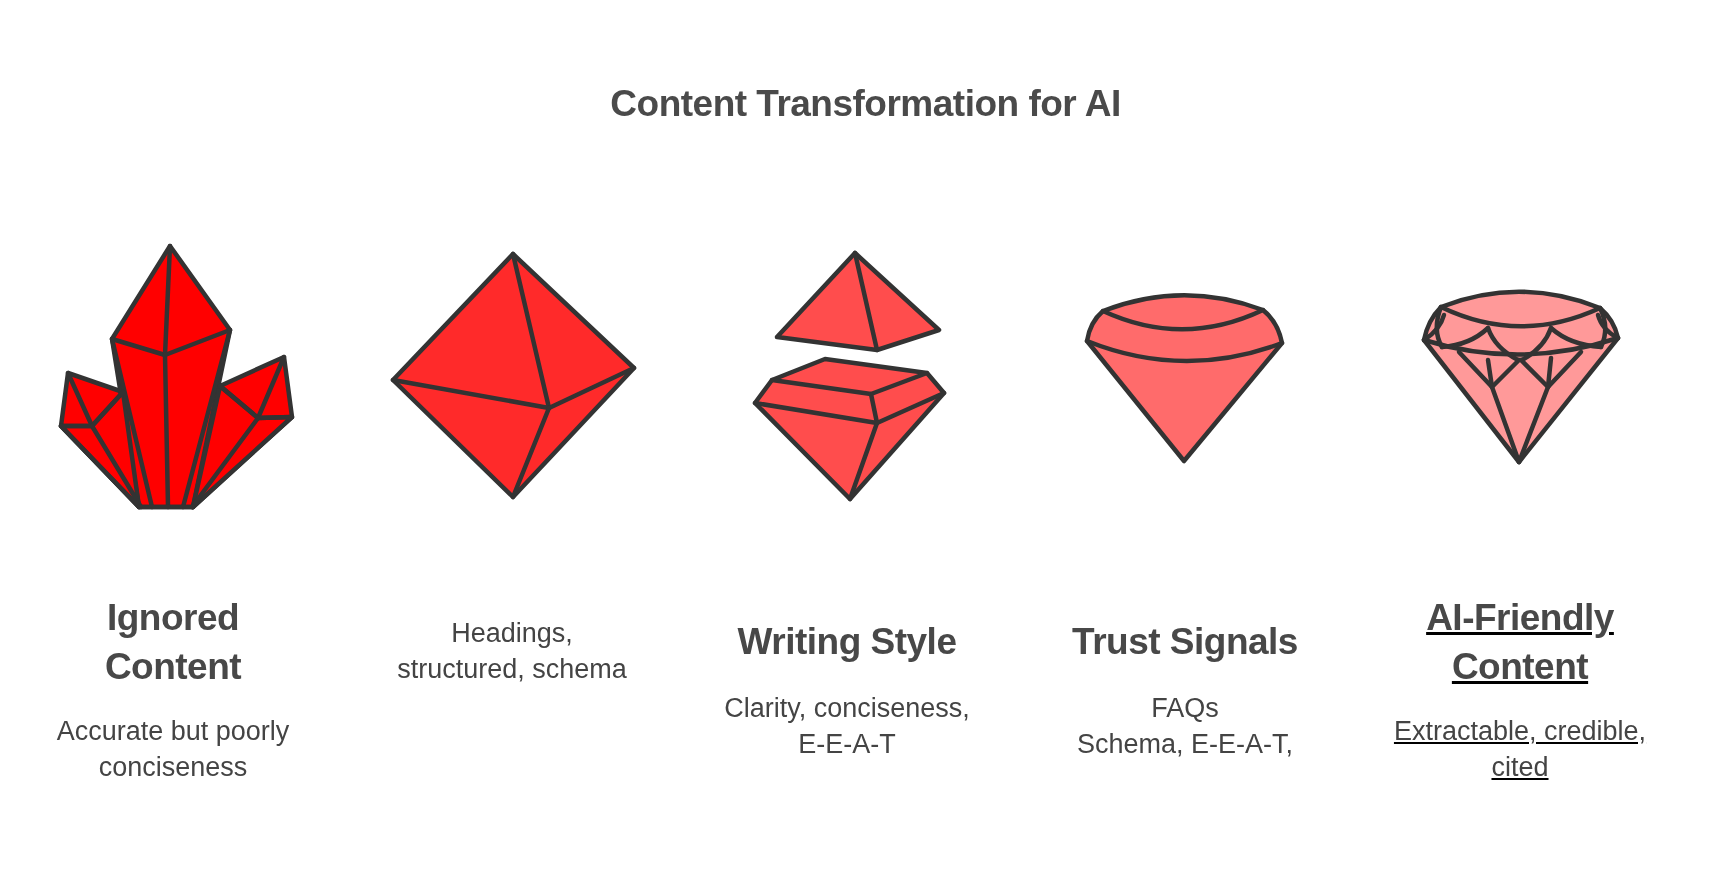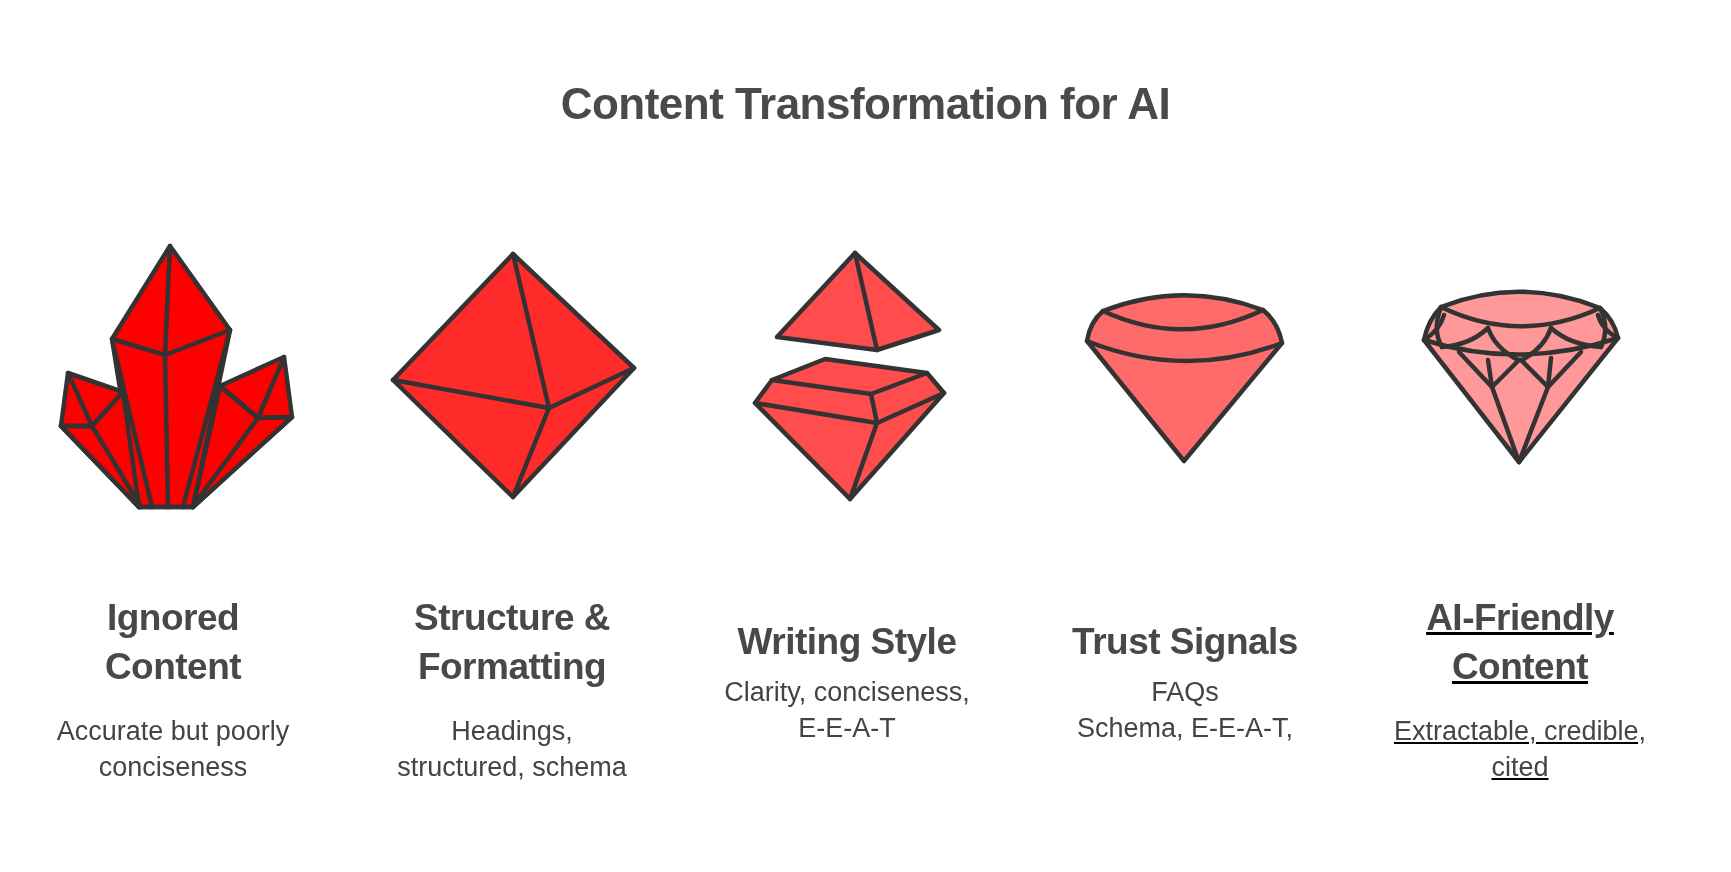--- a/index.html
+++ b/index.html
@@ -1,29 +1,29 @@
 <!DOCTYPE html>
 <html><head>
 <meta charset="utf-8">
 <style>
   html, body { margin: 0; padding: 0; background: #ffffff; }
   body { width: 1731px; height: 872px; position: relative; overflow: hidden;
          font-family: "Liberation Sans", "DejaVu Sans", sans-serif; }
   .title { position: absolute; left: 0; top: 74px; width: 1731px; text-align: center;
-           font-size: 44px; font-weight: bold; color: #4a4a4a; letter-spacing: -0.5px;
+           font-size: 37px; font-weight: bold; color: #4a4a4a; letter-spacing: -0.5px;
            line-height: 60px; }
   .gem-svg { position: absolute; left: 0; top: 0; width: 1731px; height: 872px; }
   .col { position: absolute; width: 330px; text-align: center; }
   .col .heading { font-size: 37px; font-weight: bold; color: #484848; line-height: 49px;
                   letter-spacing: -0.5px; }
   .col .desc { font-size: 27px; color: #444444; line-height: 36px; }
   .col.two-line { top: 593px; }
   .col.one-line { top: 617px; }
   .col.two-line .desc { margin-top: 22px; }
-  .col.one-line .desc { margin-top: 8px; }
+  .col.one-line .desc { margin-top: 24px; }
   .line { display: block; }
 </style>
 </head>
 <body>
 
 <div class="title">Content Transformation for AI</div>
 
 <svg class="gem-svg" viewBox="0 0 1731 872" xmlns="http://www.w3.org/2000/svg" stroke="#333333" stroke-width="4.5" stroke-linejoin="round" stroke-linecap="round">
 
   <g fill="#ff0000">
@@ -108,24 +108,20 @@
     <span class="line">Ignored</span>
     <span class="line">Content</span>
   </div>
   <div class="desc">
     <span class="line">Accurate but poorly</span>
     <span class="line">conciseness</span>
   </div>
 </div>
 
 <div class="col two-line" style="left:347px;">
-  <div class="heading">
-    <span class="line">Structure &amp;</span>
-    <span class="line">Formatting</span>
-  </div>
   <div class="desc">
     <span class="line">Headings,</span>
     <span class="line">structured, schema</span>
   </div>
 </div>
 
 <div class="col one-line" style="left:682px;">
   <div class="heading">
     <span class="line">Writing Style</span>
   </div>

